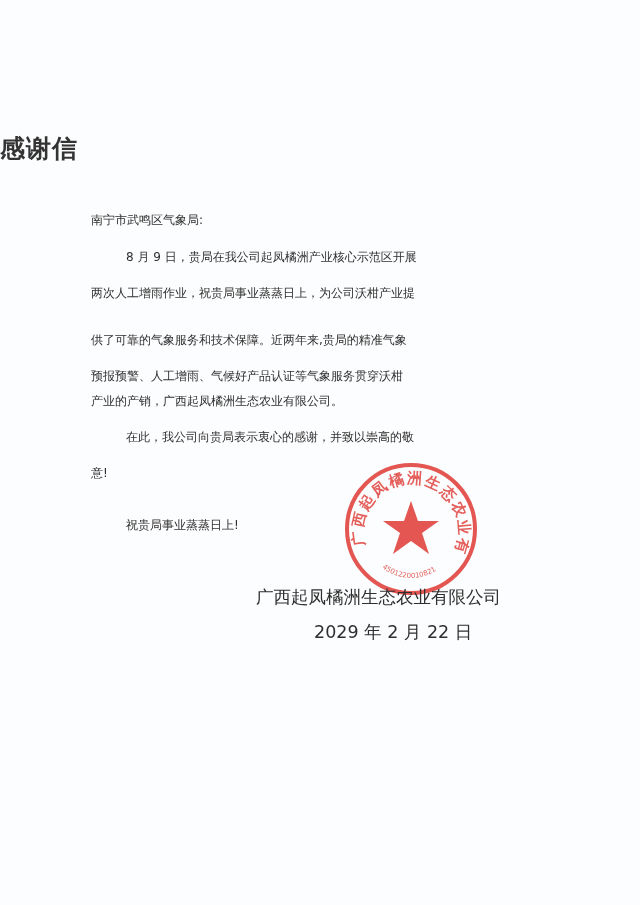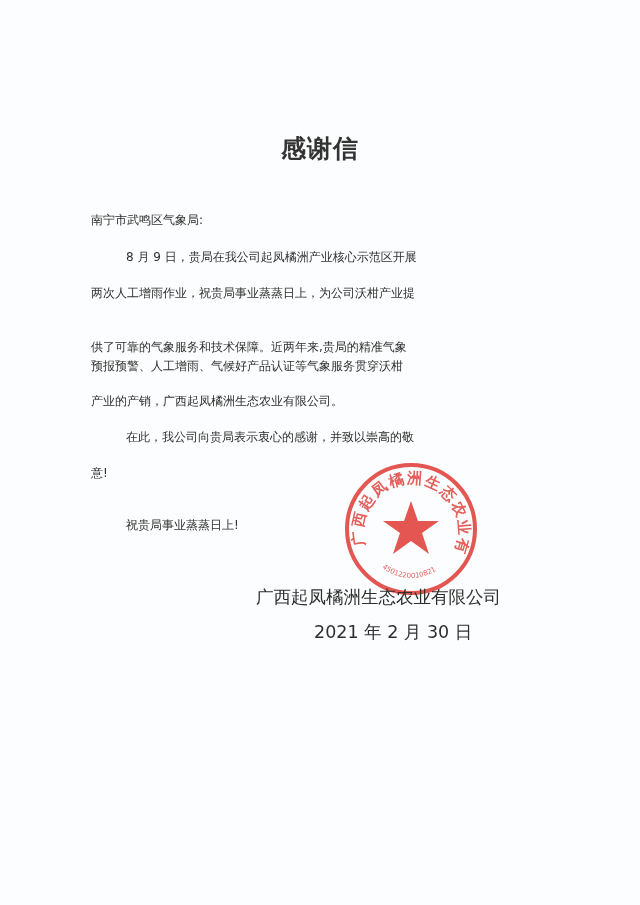--- a/index.html
+++ b/index.html
@@ -1,41 +1,41 @@
 <!DOCTYPE html>
 <html><head>
 <meta charset="utf-8">
 <style>
   html, body { margin: 0; padding: 0; }
   body {
     width: 640px; height: 905px; background: #fcfdfe; position: relative; overflow: hidden;
     font-family: "DejaVu Sans", "Liberation Sans", sans-serif; color: #2b2b2b;
   }
   .title {
-    position: absolute; top: 132px; left: 0; width: 640px; text-align: center;
+    position: absolute; top: 132px; left: 0; width: 640px; text-align: left;
     font-family: "DejaVu Serif", "Liberation Serif", serif; font-weight: bold;
     font-size: 25px; letter-spacing: 1px; color: #333;
   }
   .line { position: absolute; left: 91px; font-size: 12px; white-space: nowrap; color: #2f2f2f; }
   .indent { left: 126px; }
   .sign { position: absolute; font-size: 17.5px; white-space: nowrap; color: #2f2f2f; }
   .stamp { position: absolute; left: 343px; top: 461px; width: 136px; height: 136px; }
 </style>
 </head>
 <body>
 
 <div>
   <div class="title">感谢信</div>
 
   <div class="line" style="top:212px">南宁市武鸣区气象局:</div>
 
   <div class="line indent" style="top:249px">8 月 9 日，贵局在我公司起凤橘洲产业核心示范区开展</div>
   <div class="line" style="top:285px">两次人工增雨作业，祝贵局事业蒸蒸日上，为公司沃柑产业提</div>
-  <div class="line" style="top:339px">供了可靠的气象服务和技术保障。近两年来,贵局的精准气象</div>
-  <div class="line" style="top:358px">预报预警、人工增雨、气候好产品认证等气象服务贯穿沃柑</div>
+  <div class="line" style="top:332px">供了可靠的气象服务和技术保障。近两年来,贵局的精准气象</div>
+  <div class="line" style="top:368px">预报预警、人工增雨、气候好产品认证等气象服务贯穿沃柑</div>
   <div class="line" style="top:393px">产业的产销，广西起凤橘洲生态农业有限公司。</div>
 
   <div class="line indent" style="top:429px">在此，我公司向贵局表示衷心的感谢，并致以崇高的敬</div>
   <div class="line" style="top:465px">意!</div>
 
   <div class="line indent" style="top:517px">祝贵局事业蒸蒸日上!</div>
 
   <svg class="stamp" viewBox="0 0 136 136">
     <defs>
       <path id="arcTop" d="M 22 84 A 48 48 0 1 1 114 84"></path>
@@ -45,14 +45,14 @@
     <text font-size="15" fill="#e0443f" font-family="DejaVu Serif, serif" font-weight="bold" opacity="0.85">
       <textPath href="#arcTop" startOffset="0" textLength="236" lengthAdjust="spacing">广西起凤橘洲生态农业有限公司</textPath>
     </text>
     <polygon points="68,40 75,60 96,60 79,72 86,93 68,80 50,93 57,72 40,60 61,60" fill="#e0443f" opacity="0.9"></polygon>
     <text font-size="7" fill="#e0443f" font-family="DejaVu Sans, sans-serif" opacity="0.85">
       <textPath href="#arcBot" startOffset="4">4501220010821</textPath>
     </text>
   </svg>
 
   <div class="sign" style="left:256px; top:585px">广西起凤橘洲生态农业有限公司</div>
-  <div class="sign" style="left:314px; top:620px">2021 年 2 月 30 日</div>
+  <div class="sign" style="left:314px; top:620px">2029 年 2 月 22 日</div>
 </div>
 
 </body></html>

